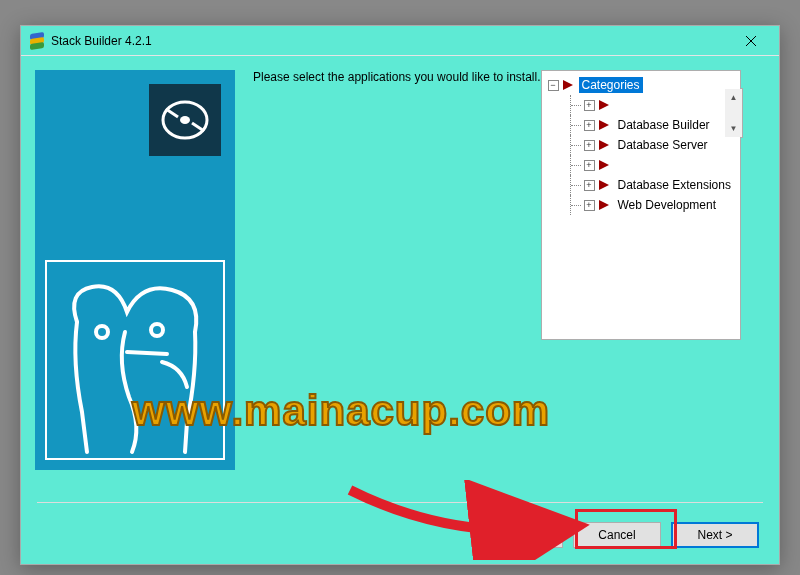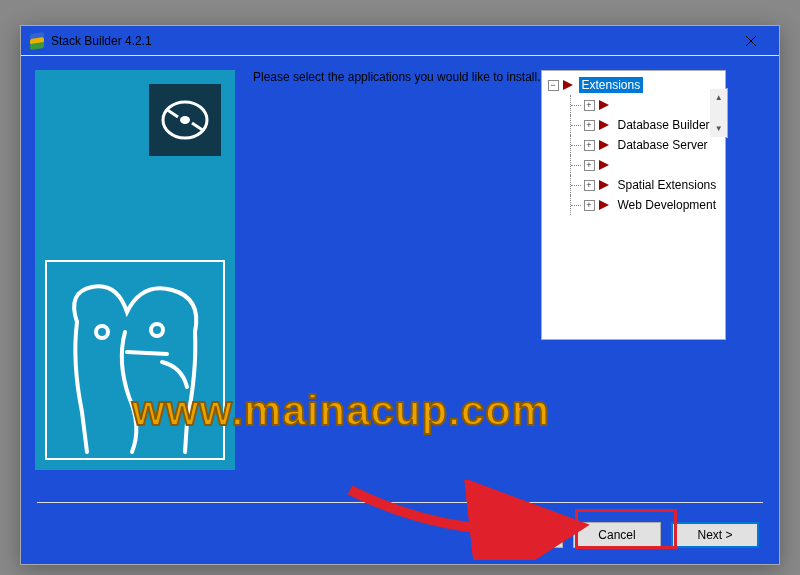--- a/index.html
+++ b/index.html
@@ -11,21 +11,21 @@
     height: 575px;
     position: relative;
     overflow: hidden;
   }
   .window {
     position: absolute;
     left: 20px;
     top: 25px;
     width: 760px;
     height: 540px;
-    background: #1d4ed8;
+    background: #5eead4;
     border: 1px solid #aaa;
     box-shadow: 0 4px 20px rgba(0,0,0,0.3);
   }
   .titlebar {
     height: 30px;
     display: flex;
     align-items: center;
     padding: 0 8px;
     border-bottom: 1px solid #e5e5e5;
   }
@@ -249,21 +249,21 @@
       </div>
     </div>
 
     <div class="main">
       <div class="instruction">Please select the applications you would like to install.</div>
 
       <div class="tree-box">
         <div class="tree-line root">
           <span class="expander">−</span>
           <span class="flag"></span>
-          <span class="node-label selected">Extensions</span>
+          <span class="node-label selected">Categories</span>
         </div>
         <div class="tree-line child">
           <span class="tree-conn"></span>
           <span class="expander">+</span>
           <span class="flag"></span>
         </div>
         <div class="tree-line child">
           <span class="tree-conn"></span>
           <span class="expander">+</span>
           <span class="flag"></span>
@@ -277,21 +277,21 @@
         </div>
         <div class="tree-line child">
           <span class="tree-conn"></span>
           <span class="expander">+</span>
           <span class="flag"></span>
         </div>
         <div class="tree-line child">
           <span class="tree-conn"></span>
           <span class="expander">+</span>
           <span class="flag"></span>
-          <span class="node-label">Spatial Extensions</span>
+          <span class="node-label">Database Extensions</span>
         </div>
         <div class="tree-line child">
           <span class="tree-conn"></span>
           <span class="expander">+</span>
           <span class="flag"></span>
           <span class="node-label">Web Development</span>
         </div>
       </div>
 
       <div class="lower-box">

